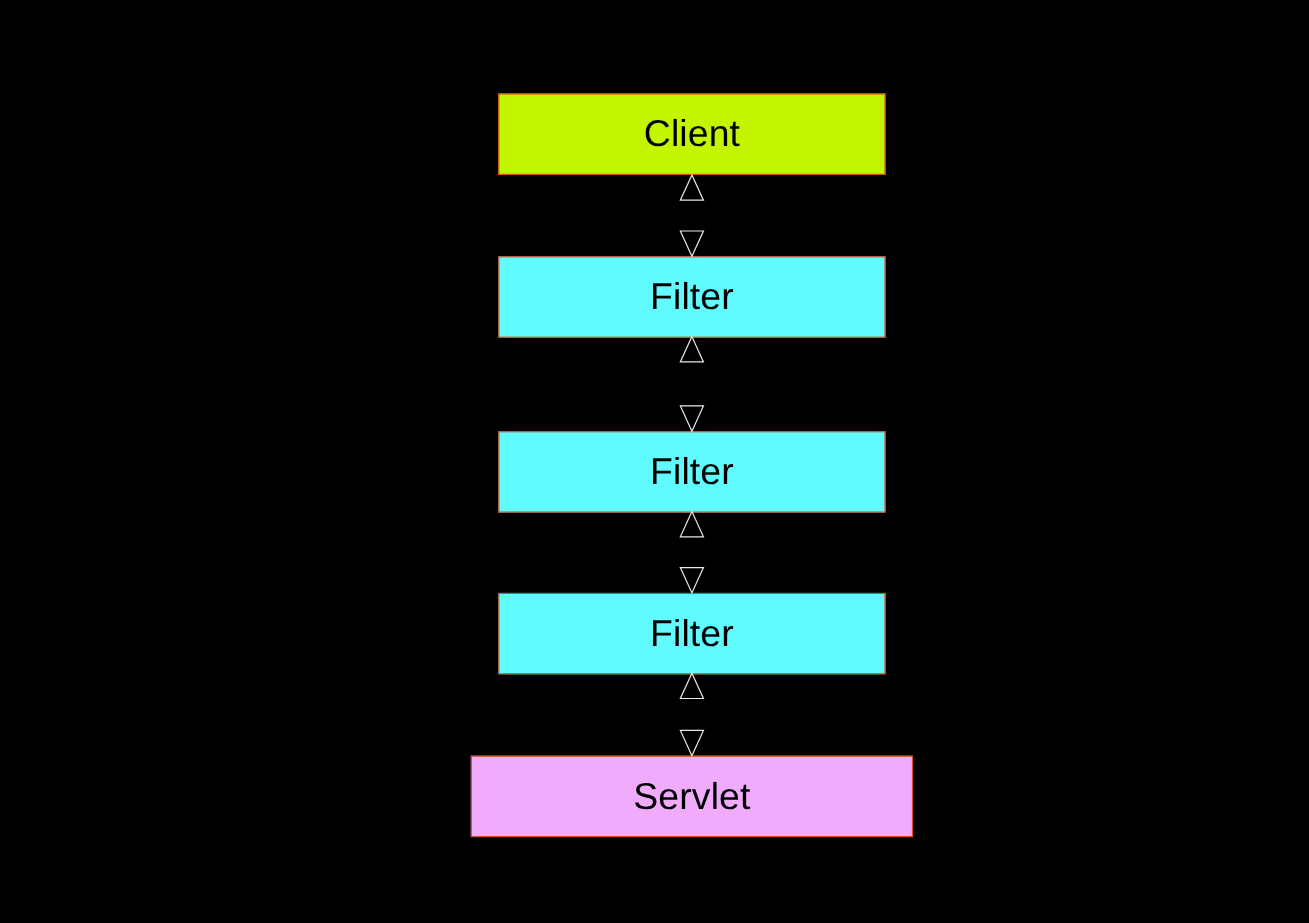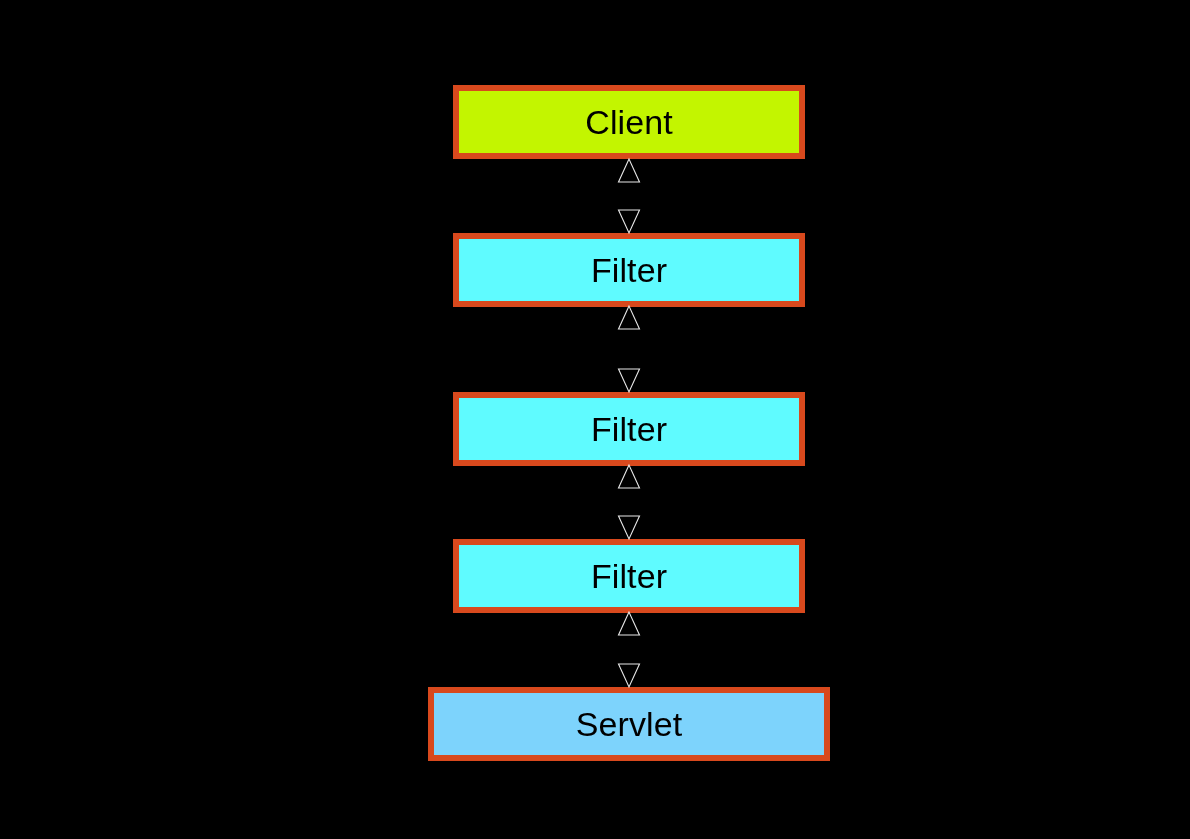--- a/index.html
+++ b/index.html
@@ -19,21 +19,21 @@
     position: relative;
     width: 1190px;
     height: 839px;
     background: #000000;
   }
 
   
   .node {
     position: absolute;
     box-sizing: border-box;
-    border: 6px solid #d946ef;
+    border: 1px solid #d946ef;
     display: flex;
     align-items: center;
     justify-content: center;
     color: #000000;
     font-size: 34px;
     font-family: "Liberation Sans", sans-serif;
     line-height: 1;
     letter-spacing: 0.1px;
     white-space: nowrap;
     user-select: none;
@@ -76,21 +76,21 @@
   </div>
 
   <div class="node" id="node-filter-2" style="left: 453px; top: 392px; width: 352px; height: 74px; background: rgb(95, 251, 255); border-color: rgb(216, 73, 29); color: rgb(0, 0, 0);">
     <span class="node-label">Filter</span>
   </div>
 
   <div class="node" id="node-filter-3" style="left: 453px; top: 539px; width: 352px; height: 74px; background: rgb(95, 251, 255); border-color: rgb(216, 73, 29); color: rgb(0, 0, 0);">
     <span class="node-label">Filter</span>
   </div>
 
-  <div class="node" id="node-servlet" style="left: 428px; top: 687px; width: 402px; height: 74px; background: #7dd3fc; border-color: rgb(216, 73, 29); color: rgb(0, 0, 0);">
+  <div class="node" id="node-servlet" style="left: 428px; top: 687px; width: 402px; height: 74px; background: #f0abfc; border-color: rgb(216, 73, 29); color: rgb(0, 0, 0);">
     <span class="node-label">Servlet</span>
   </div>
 
   <div id="connector-layer">
       <div class="arrow-pair" style="top: 159px; height: 74px;">
         <svg width="1190" height="74" viewBox="0 0 1190 74">
           <polygon points="629,0 618.5,23 639.5,23" class="tri" stroke="#e8e8e8"></polygon>
           <polygon points="618.5,51 639.5,51 629,74" class="tri" stroke="#e8e8e8"></polygon>
         </svg>
       </div>

